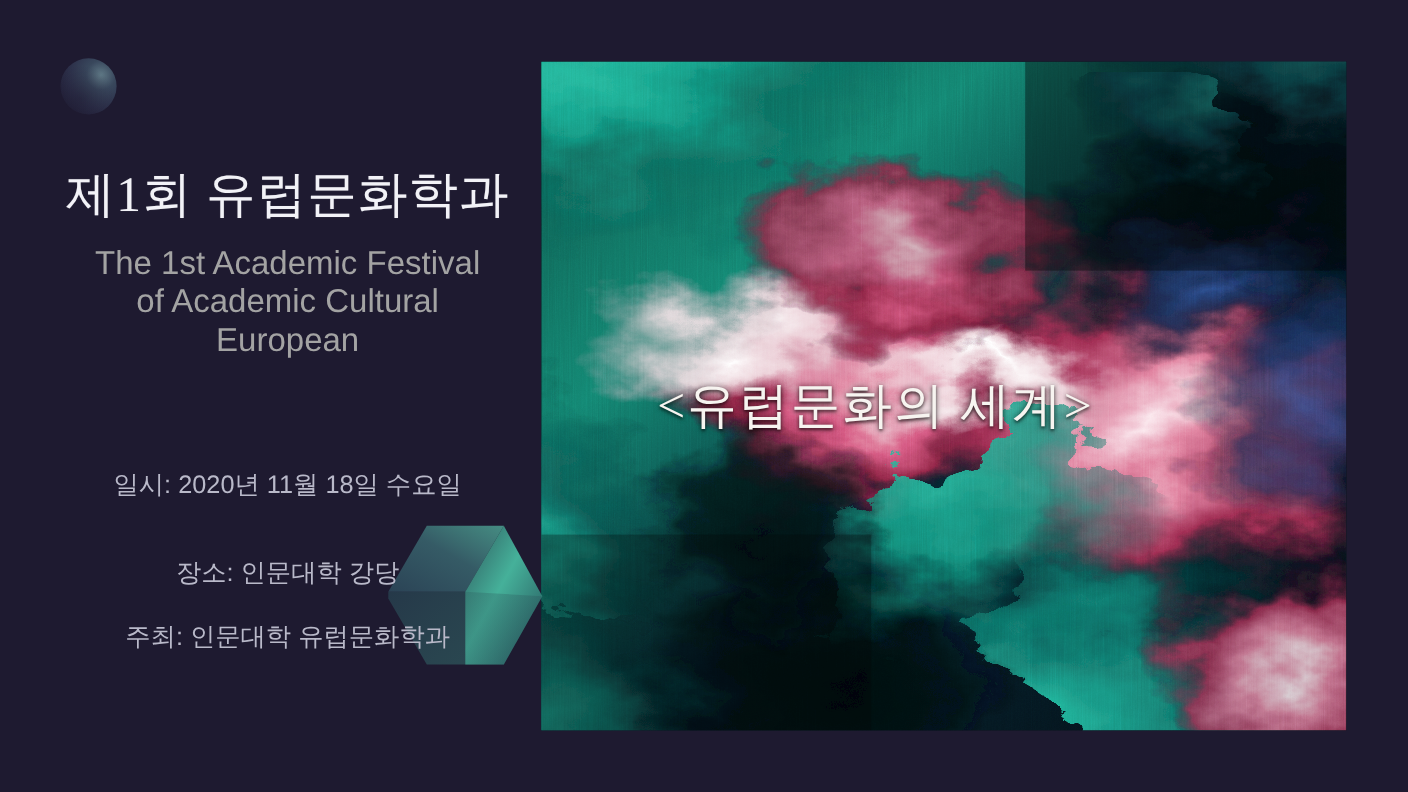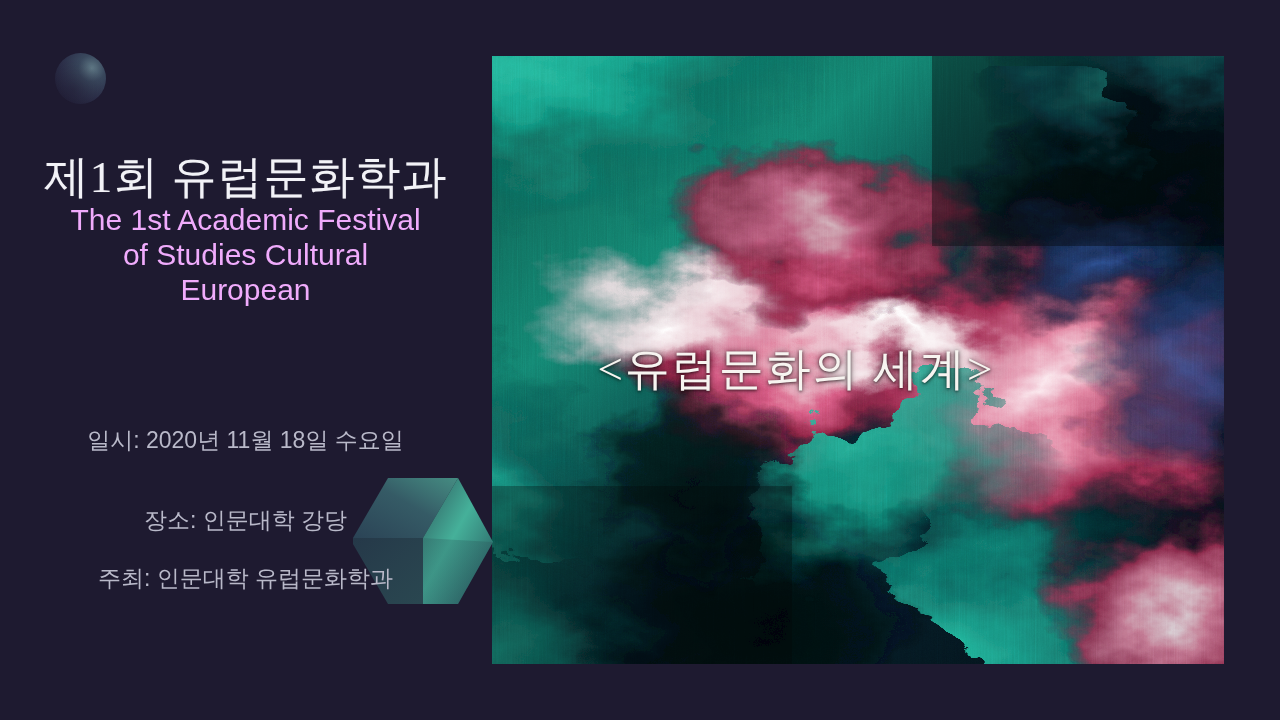--- a/index.html
+++ b/index.html
@@ -25,37 +25,37 @@
       radial-gradient(circle at 72% 30%, rgba(150,200,205,0.55) 0%, rgba(95,135,155,0.42) 26%, rgba(66,80,112,0.40) 58%, rgba(44,46,76,0.28) 82%, rgba(30,26,48,0.05) 100%);
     filter:blur(0.4px);
   }
   #moon:after{
     content:""; position:absolute; inset:0; border-radius:50%;
     background:radial-gradient(circle at 35% 72%, rgba(30,26,48,0.45) 0%, rgba(30,26,48,0.0) 62%);
   }
 
   
   #left-col{
-    position:absolute; left:0px; top:0px;
+    position:absolute; left:16px; top:0px;
     width:560px; height:720px;
   }
   #title-block{
     position:absolute; left:18px; top:152px; width:455px;
     text-align:center;
   }
   #title-ko{
     font-family:"Liberation Serif","DejaVu Serif",serif;
     font-size:45px; line-height:50px; color:#f2f2f7;
     letter-spacing:1px; font-weight:400;
     text-shadow:0 0 1px rgba(255,255,255,0.25);
   }
   #title-en{
     font-family:"Liberation Sans", sans-serif;
-    font-size:30px; line-height:35px; color:#f0abfc;
-    font-weight:400; margin-top:0;
+    font-size:30px; line-height:35px; color:#a3a3a3;
+    font-weight:400; margin-top:20px;
   }
 
   #details-block{
     position:absolute; left:18px; top:424px; width:455px;
     text-align:center; z-index:3;
   }
   .detail-line{
     font-family:"Liberation Sans", sans-serif;
     font-size:23px; line-height:32px;
     color:#b9b9c9; font-weight:300;
@@ -100,21 +100,21 @@
   <div id="moon"></div>
 
   <div id="left-col">
 
     <div id="title-block">
       <div id="title-ko">
         <div>제1회 유럽문화학과</div>
       </div>
       <div id="title-en">
         <div>The 1st Academic Festival</div>
-        <div>of Studies Cultural</div>
+        <div>of Academic Cultural</div>
         <div>European</div>
       </div>
     </div>
 
     <div id="details-block">
       <div id="detail-date" class="detail-line">
         <div>일시: 2020년 11월 18일 수요일</div>
       </div>
       <div id="detail-place" class="detail-line">장소: 인문대학 강당</div>
       <div id="detail-host" class="detail-line">주최: 인문대학 유럽문화학과</div>

